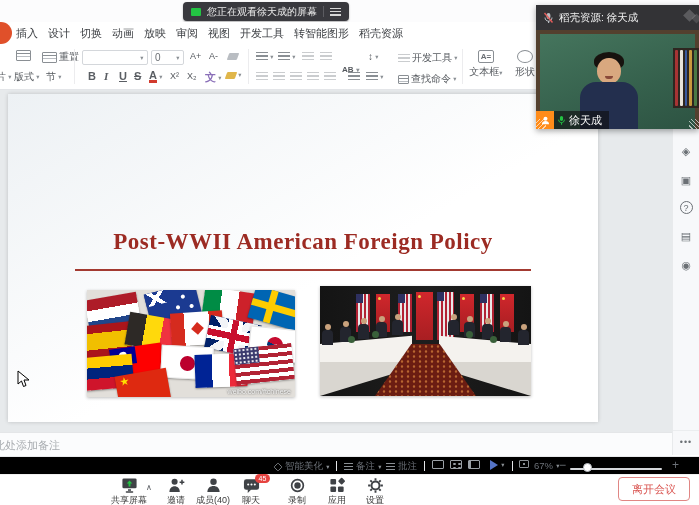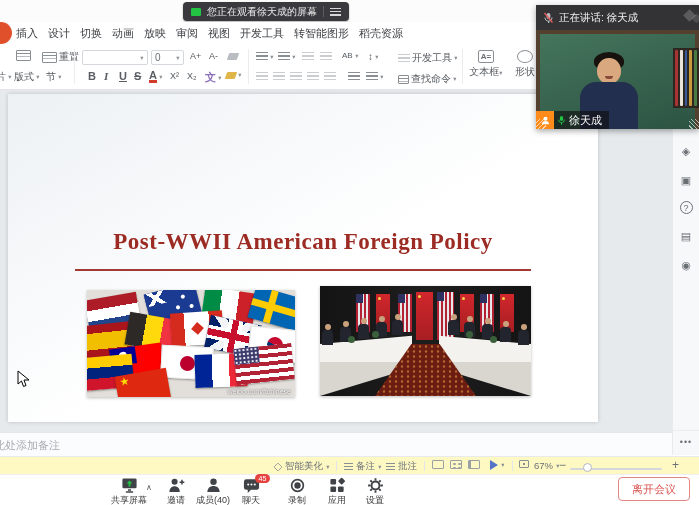--- a/index.html
+++ b/index.html
@@ -129,21 +129,21 @@
     background:#f7f8fa; border-left:1px solid #e8eaec; }
   .rail-ic { display:block; width:100%; text-align:center; margin-top:16px; font-size:11px; color:#6b7075; }
   .rail-more { position:absolute; bottom:8px; left:0; width:100%; text-align:center; font-size:9px; color:#6b7075;
     border-top:1px solid #ebedef; padding-top:6px; letter-spacing:1px; }
 
   
   .notes-bar { position:absolute; left:0; top:432px; right:27px; height:24px; background:#fbfcfd; border-top:1px solid #e4e6e8; }
   .notes-text { position:absolute; left:-28px; top:5px; font-size:11px; color:#a7abaf; white-space:nowrap; }
 
   
-  .status-bar { position:absolute; left:0; top:456px; width:100%; height:18px; background:#fef9c3; border-top:1px solid #e8eaec;
+  .status-bar { position:absolute; left:0; top:456px; width:100%; height:18px; background:#000000; border-top:1px solid #e8eaec;
     font-size:9.5px; color:#6b7077; }
   .sb { position:absolute; top:3px; display:flex; align-items:center; gap:3px; }
   .sb-sep { position:absolute; top:4px; width:1px; height:10px; background:#e3e5e8; }
   .diam { width:8px; height:8px; border:1px solid #8a8f94; transform:rotate(45deg) scale(.8); border-radius:1px; }
   .mini-lines { width:9px; height:8px; background:repeating-linear-gradient(180deg,#8a8f94 0 1px,transparent 1px 3px); }
   .view-box { width:12px; height:9px; border:1px solid #9aa0a6; border-radius:1px; }
   .view-box.grid { background:radial-gradient(circle,#9aa0a6 1px,transparent 1.4px) 1px 1px/5px 4px; }
   .view-box.read { background:linear-gradient(90deg,#9aa0a6 2px,transparent 2px); }
   .play-tri { width:0; height:0; border-left:8px solid #5574c7; border-top:5px solid transparent; border-bottom:5px solid transparent; }
   .fit-box { width:10px; height:8px; border:1px solid #8a8f94; border-radius:1px; position:relative; }
@@ -292,21 +292,21 @@
     <div class="tb" style="left:278px;top:8px">
         <span class="ic-lines"></span>
         <span class="caret">▾</span>
       </div>
     <div class="tb" style="left:302px;top:8px">
         <span class="ic-lines dim"></span>
       </div>
     <div class="tb" style="left:320px;top:8px">
         <span class="ic-lines dim"></span>
       </div>
-    <div class="tb" style="left:342px;top:7px;font-size:8px;font-weight:normal">
+    <div class="tb" style="left:342px;top:21px;font-size:8px;font-weight:bold">
         <span>AB</span>
         <span class="caret">▾</span>
       </div>
     <div class="tb" style="left:368px;top:7px">
         <span>↕</span>
         <span class="caret">▾</span>
       </div>
     <div class="tb" style="left:398px;top:7px">
         <span class="ic-lines dim"></span>
         <span>开发工具</span>
@@ -533,21 +533,21 @@
   </div>
 
   <div class="video-overlay">
     <div class="speaker-bar">
       <svg width="11" height="12" viewBox="0 0 11 12">
         <rect x="3.6" y="1" width="3.8" height="6" rx="1.9" fill="#b9bdc2"></rect>
         <path d="M2 5.5 c0 2.2 1.6 3.6 3.5 3.6 s3.5-1.4 3.5-3.6" stroke="#b9bdc2" stroke-width="1" fill="none"></path>
         <rect x="5" y="9" width="1.2" height="2" fill="#b9bdc2"></rect>
         <line x1="1.5" y1="1" x2="9.5" y2="10.5" stroke="#e35d5b" stroke-width="1.4"></line>
       </svg>
-      <span>正在讲话: 徐天成</span>
+      <span>稻壳资源: 徐天成</span>
       <span class="logo-diamonds">
           <span></span>
           <span></span>
         </span>
     </div>
     <div class="video-frame">
       <div class="chalkboard"></div>
       <div class="books">
         <i style="background:#a83434"></i>
           <i style="background:#e8e4da"></i>

